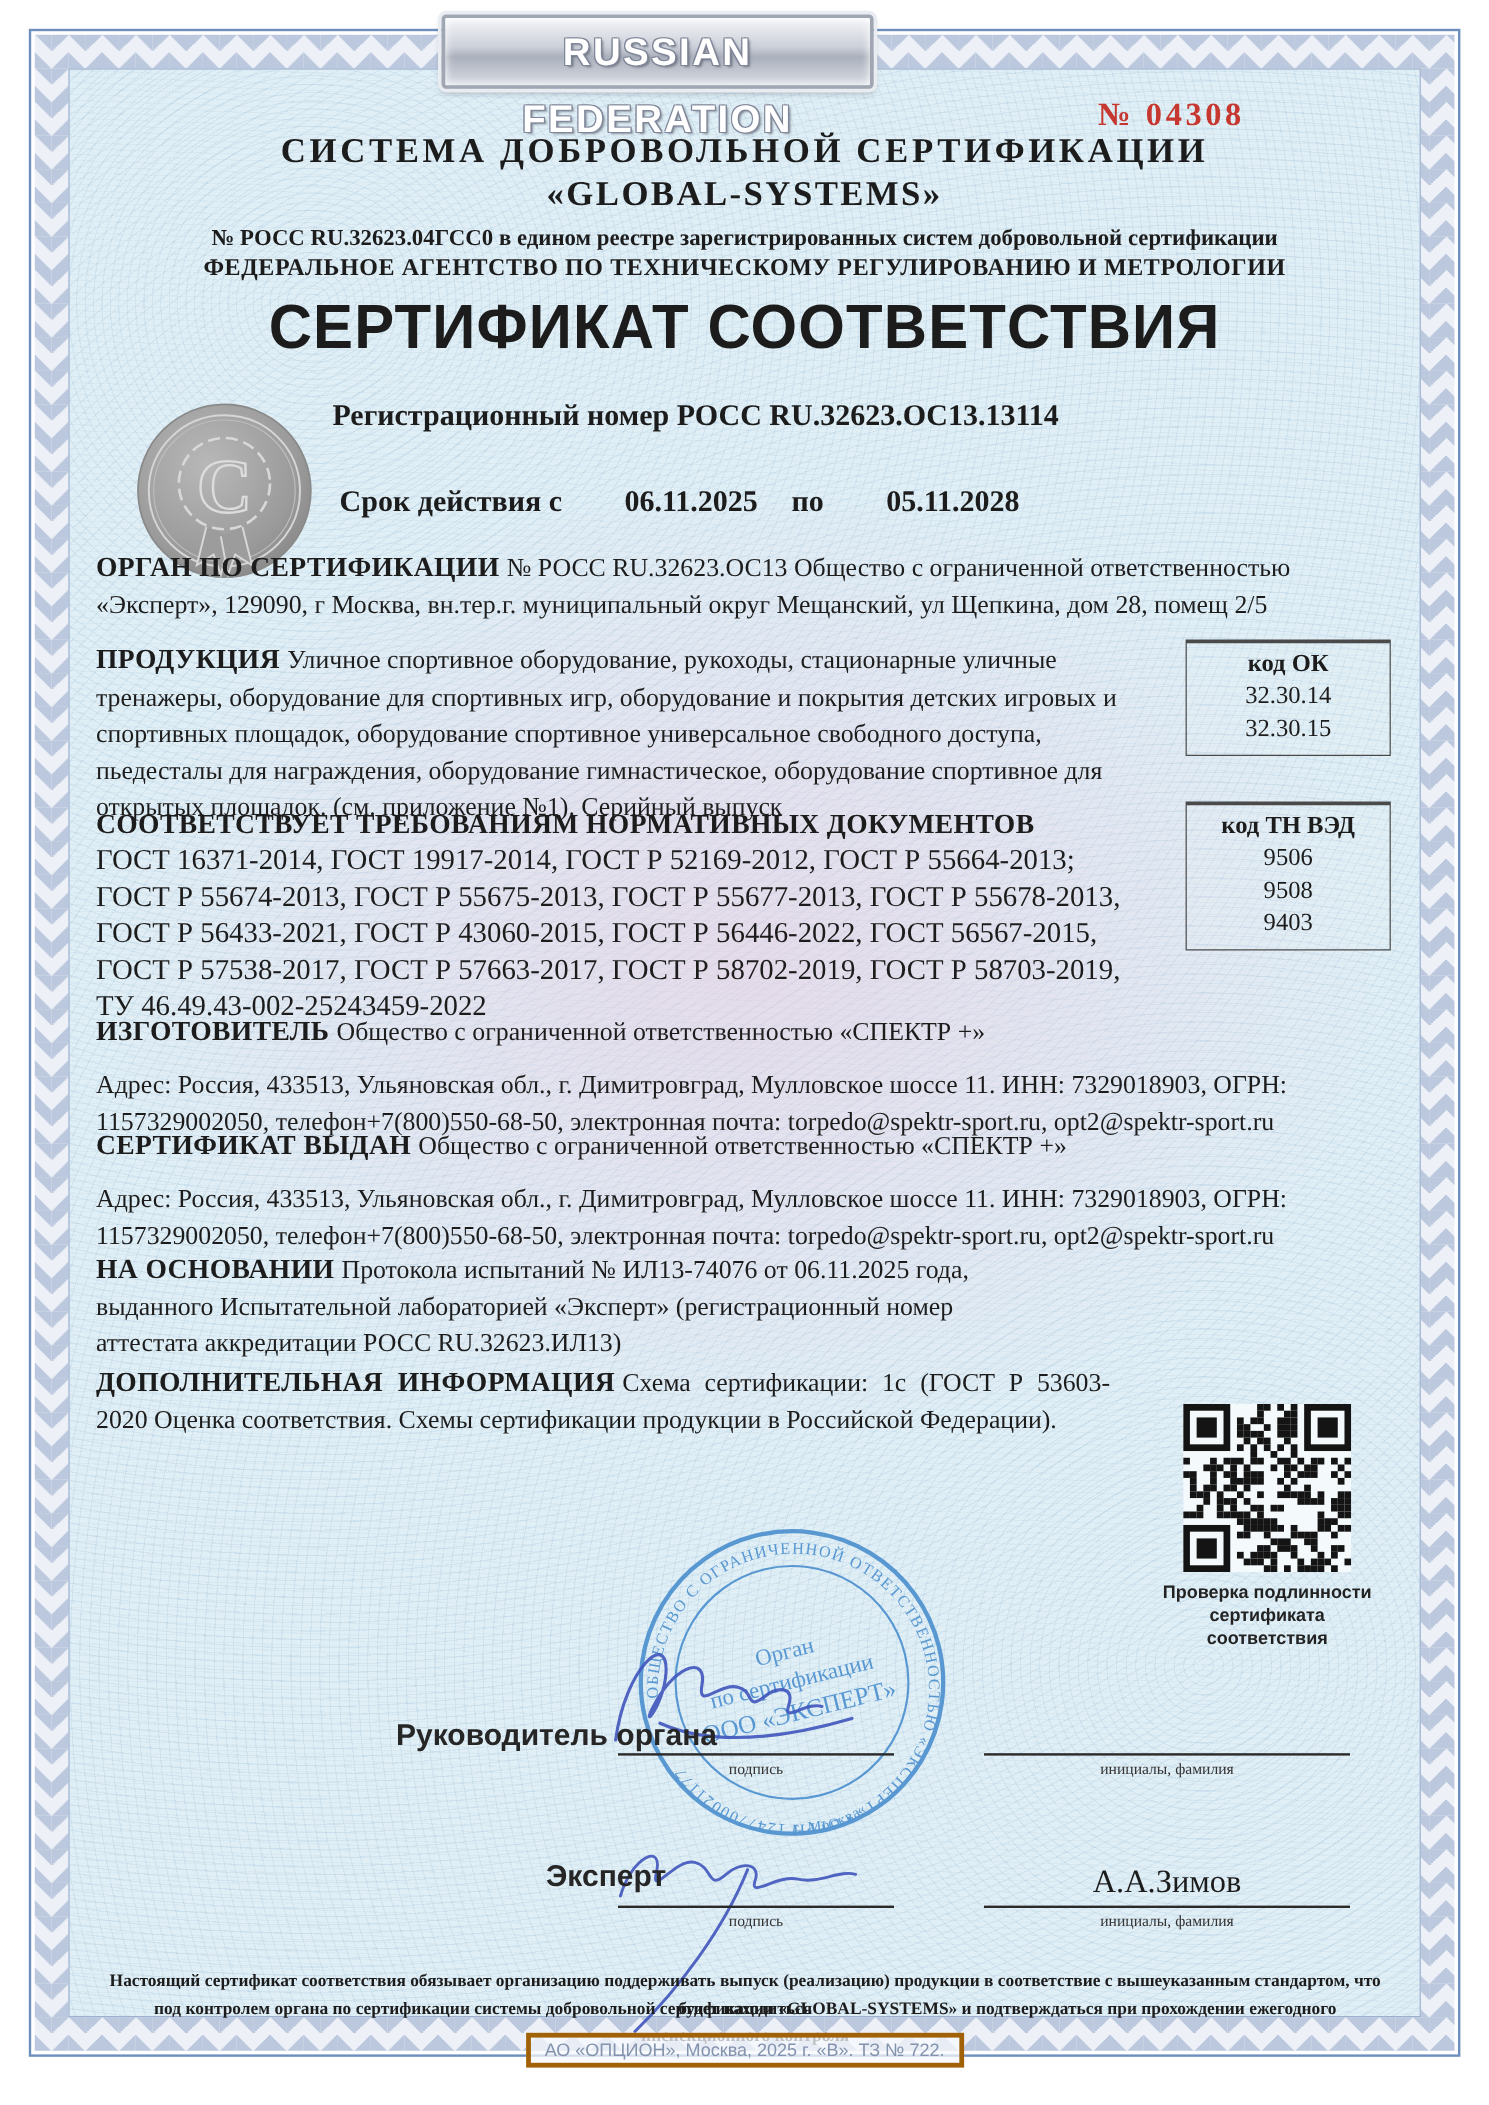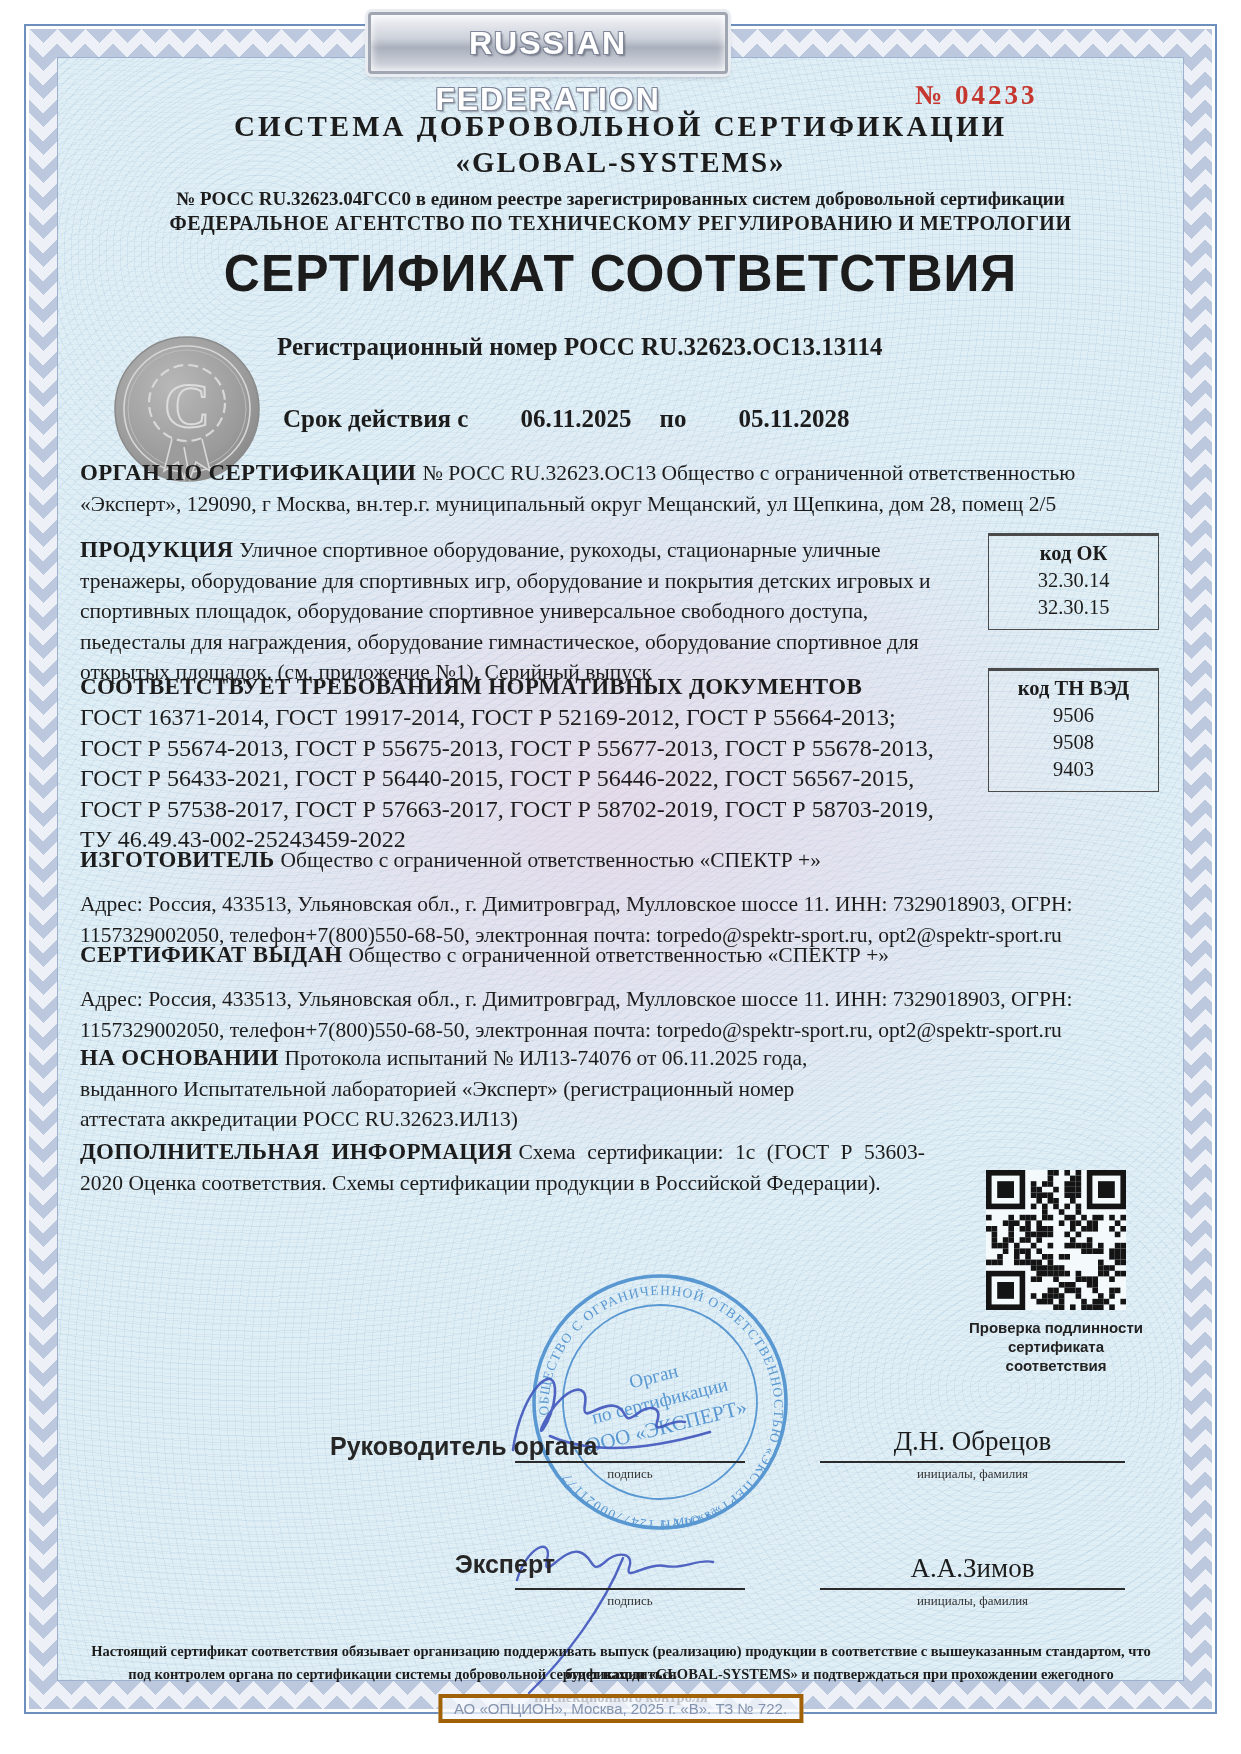--- a/index.html
+++ b/index.html
@@ -98,21 +98,21 @@
 </style>
 </head>
 <body>
 
 <div class="page">
   <div class="outer-line"></div>
   <div class="zigzag"></div>
   <div class="inner"></div>
 
   <div class="banner">RUSSIAN FEDERATION</div>
-  <div class="cert-no">№ 04233</div>
+  <div class="cert-no">№ 04308</div>
 
   <div class="h-center sys-title">СИСТЕМА ДОБРОВОЛЬНОЙ СЕРТИФИКАЦИИ</div>
   <div class="h-center sys-name">«GLOBAL-SYSTEMS»</div>
   <div class="h-center registry">№ РОСС RU.32623.04ГСС0 в едином реестре зарегистрированных систем добровольной сертификации</div>
   <div class="h-center agency">ФЕДЕРАЛЬНОЕ АГЕНТСТВО ПО ТЕХНИЧЕСКОМУ РЕГУЛИРОВАНИЮ И МЕТРОЛОГИИ</div>
   <div class="h-center doc-title">СЕРТИФИКАТ СООТВЕТСТВИЯ</div>
 
   <svg class="seal" width="150" height="168" viewBox="0 0 150 168">
     <defs>
       <radialGradient id="sg" cx="40%" cy="35%" r="75%">
@@ -143,21 +143,21 @@
   <div class="code-box box-ok">
     <div class="cb-label">код ОК</div>
     <div>32.30.14</div>
     <div>32.30.15</div>
   </div>
 
   <p class="sec sec-standards-title"><b>СООТВЕТСТВУЕТ ТРЕБОВАНИЯМ НОРМАТИВНЫХ ДОКУМЕНТОВ</b></p>
   <div class="std-lines">
     <div>ГОСТ 16371-2014, ГОСТ 19917-2014, ГОСТ Р 52169-2012, ГОСТ Р 55664-2013;</div>
     <div>ГОСТ Р 55674-2013, ГОСТ Р 55675-2013, ГОСТ Р 55677-2013, ГОСТ Р 55678-2013,</div>
-    <div>ГОСТ Р 56433-2021, ГОСТ Р 56440-2015, ГОСТ Р 56446-2022, ГОСТ 56567-2015,</div>
+    <div>ГОСТ Р 56433-2021, ГОСТ Р 43060-2015, ГОСТ Р 56446-2022, ГОСТ 56567-2015,</div>
     <div>ГОСТ Р 57538-2017, ГОСТ Р 57663-2017, ГОСТ Р 58702-2019, ГОСТ Р 58703-2019,</div>
     <div>ТУ 46.49.43-002-25243459-2022</div>
   </div>
 
   <div class="code-box box-tnved">
     <div class="cb-label">код ТН ВЭД</div>
     <div>9506</div>
     <div>9508</div>
     <div>9403</div>
   </div>
@@ -424,21 +424,20 @@
   <svg class="hand hand2" width="300" height="210" viewBox="0 0 300 210">
     <g fill="none" stroke="#4156bd" stroke-width="2.4" stroke-linecap="round">
       <path d="M22,92 C32,58 58,48 52,72 C47,94 68,60 84,64 C100,68 94,88 110,74 C122,63 140,64 134,80 C130,94 152,74 170,78 C188,82 204,70 218,74"></path>
       <path d="M128,70 C108,120 70,170 34,205"></path>
     </g>
   </svg>
 
   <div class="role role-head">Руководитель органа</div>
   <div class="sig-line line-sig1"></div>
   <div class="under-cap cap-sig1">подпись</div>
-  <div class="sig-name name1">Д.Н. Обрецов</div>
   <div class="sig-line line-name1"></div>
   <div class="under-cap cap-name1">инициалы, фамилия</div>
 
   <div class="role role-expert">Эксперт</div>
   <div class="sig-line line-sig2"></div>
   <div class="under-cap cap-sig2">подпись</div>
   <div class="sig-name name2">А.А.Зимов</div>
   <div class="sig-line line-name2"></div>
   <div class="under-cap cap-name2">инициалы, фамилия</div>
 

